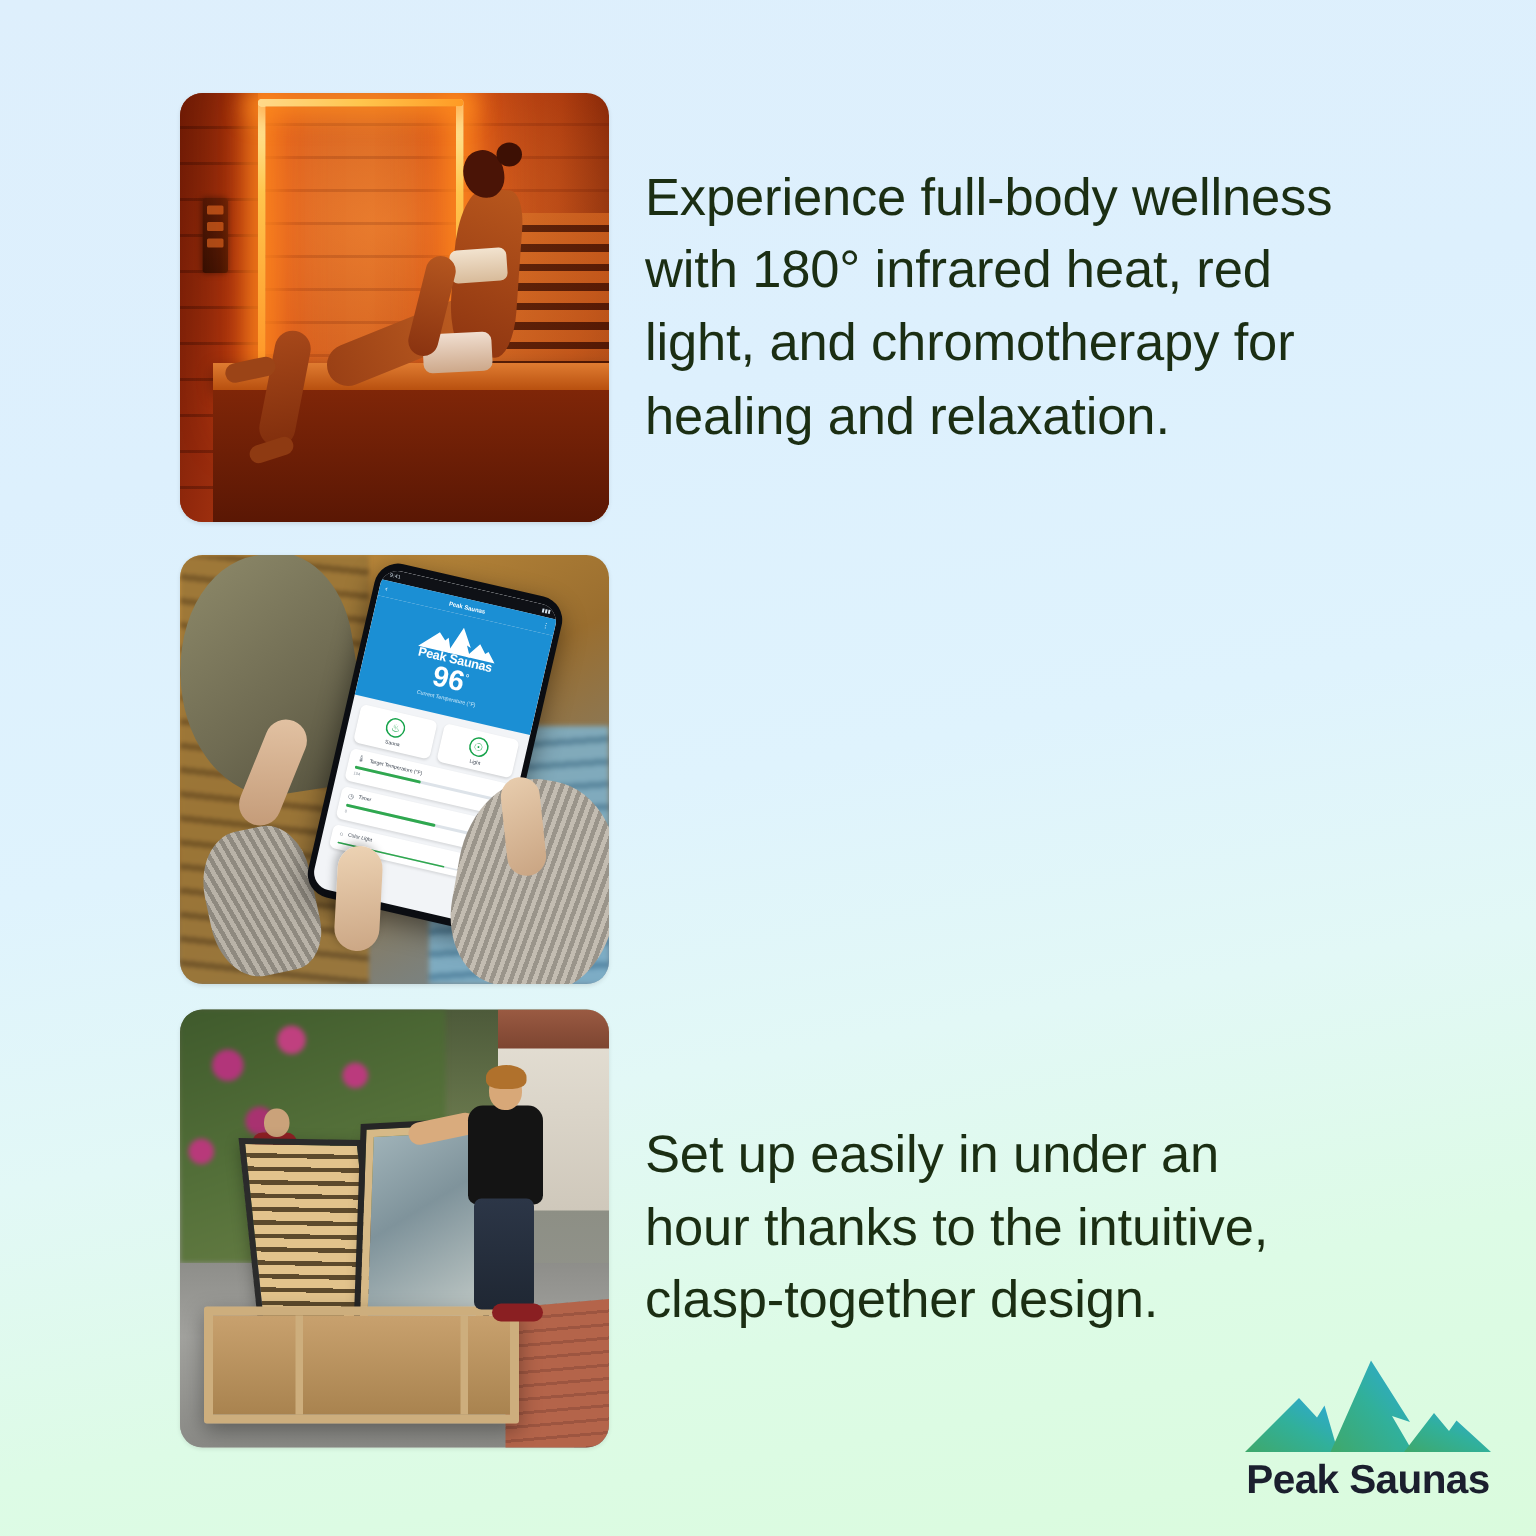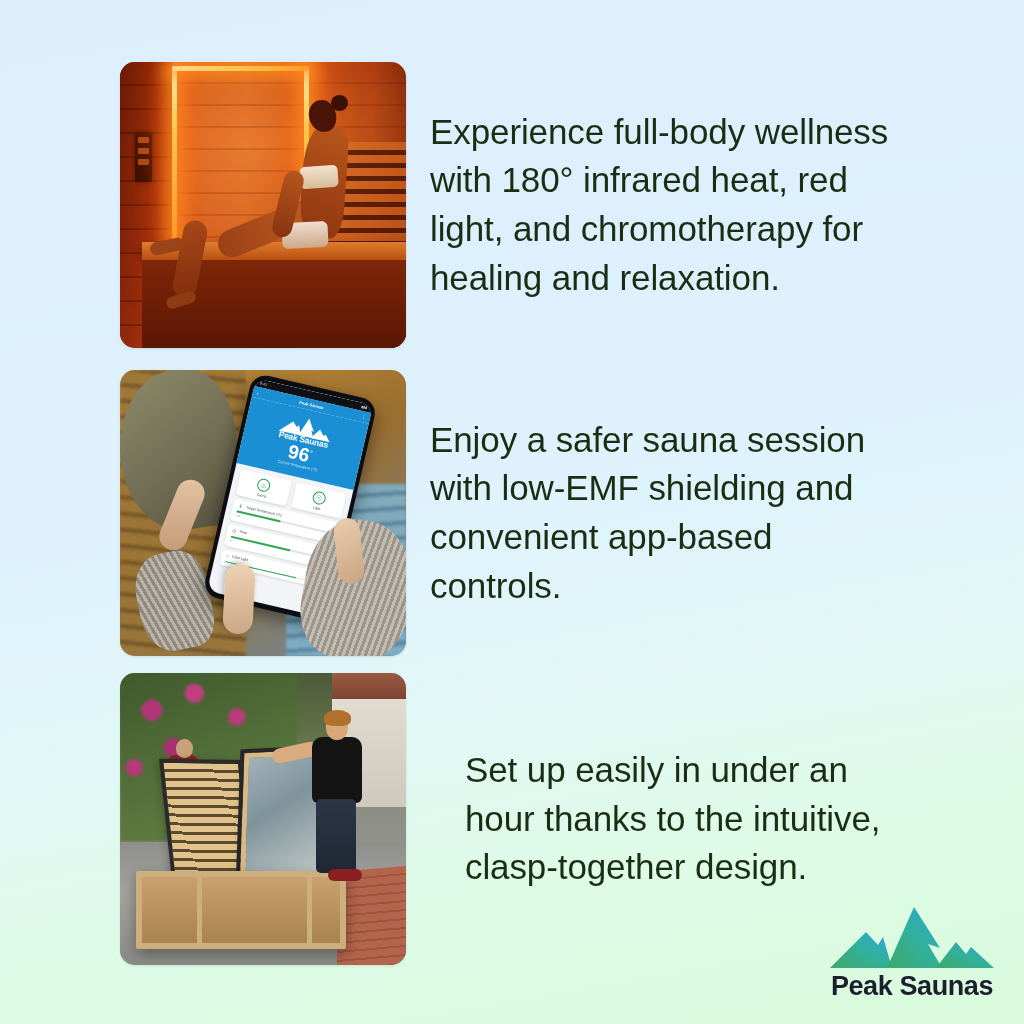--- a/index.html
+++ b/index.html
@@ -13,21 +13,21 @@
         #e2f8f6 66%, #ddfbe6 82%, #dafbdd 100%);
     position:relative;
   }
 
   .sheet { position:relative; width:1024px; height:1024px; }
 
   
   .row { position:absolute; display:flex; align-items:center; }
   .row-1 { left:120px; top:62px;  width:790px; height:286px; }
   .row-2 { left:120px; top:370px; width:790px; height:286px; }
-  .row-3 { left:120px; top:673px; width:790px; height:292px;gap:35px; }
+  .row-3 { left:120px; top:673px; width:790px; height:292px; }
 
   .thumb {
     width:286px; height:100%;
     border-radius:15px; overflow:hidden;
     position:relative; flex:0 0 286px;
     box-shadow:0 1px 3px rgba(0,0,0,.10);
   }
 
   .copy {
     margin-left:24px;
@@ -533,21 +533,20 @@
           </div>
 
         </div>
       </div>
 
       <div class="thumb-l"></div>
       <div class="hand-r"></div>
       <div class="finger-r"></div>
       <div class="finger-press"></div>
     </div>
-    <p class="copy">Enjoy a safer sauna session with low-EMF shielding and convenient app-based controls.</p>
   </div>
 
   <div class="row row-3">
     <div class="thumb crate-scene">
       <div class="foliage"></div>
       <div class="house"></div>
       <div class="roof"></div>
       <div class="road"></div>
       <div class="brick"></div>
       <div class="helper-body"></div>

